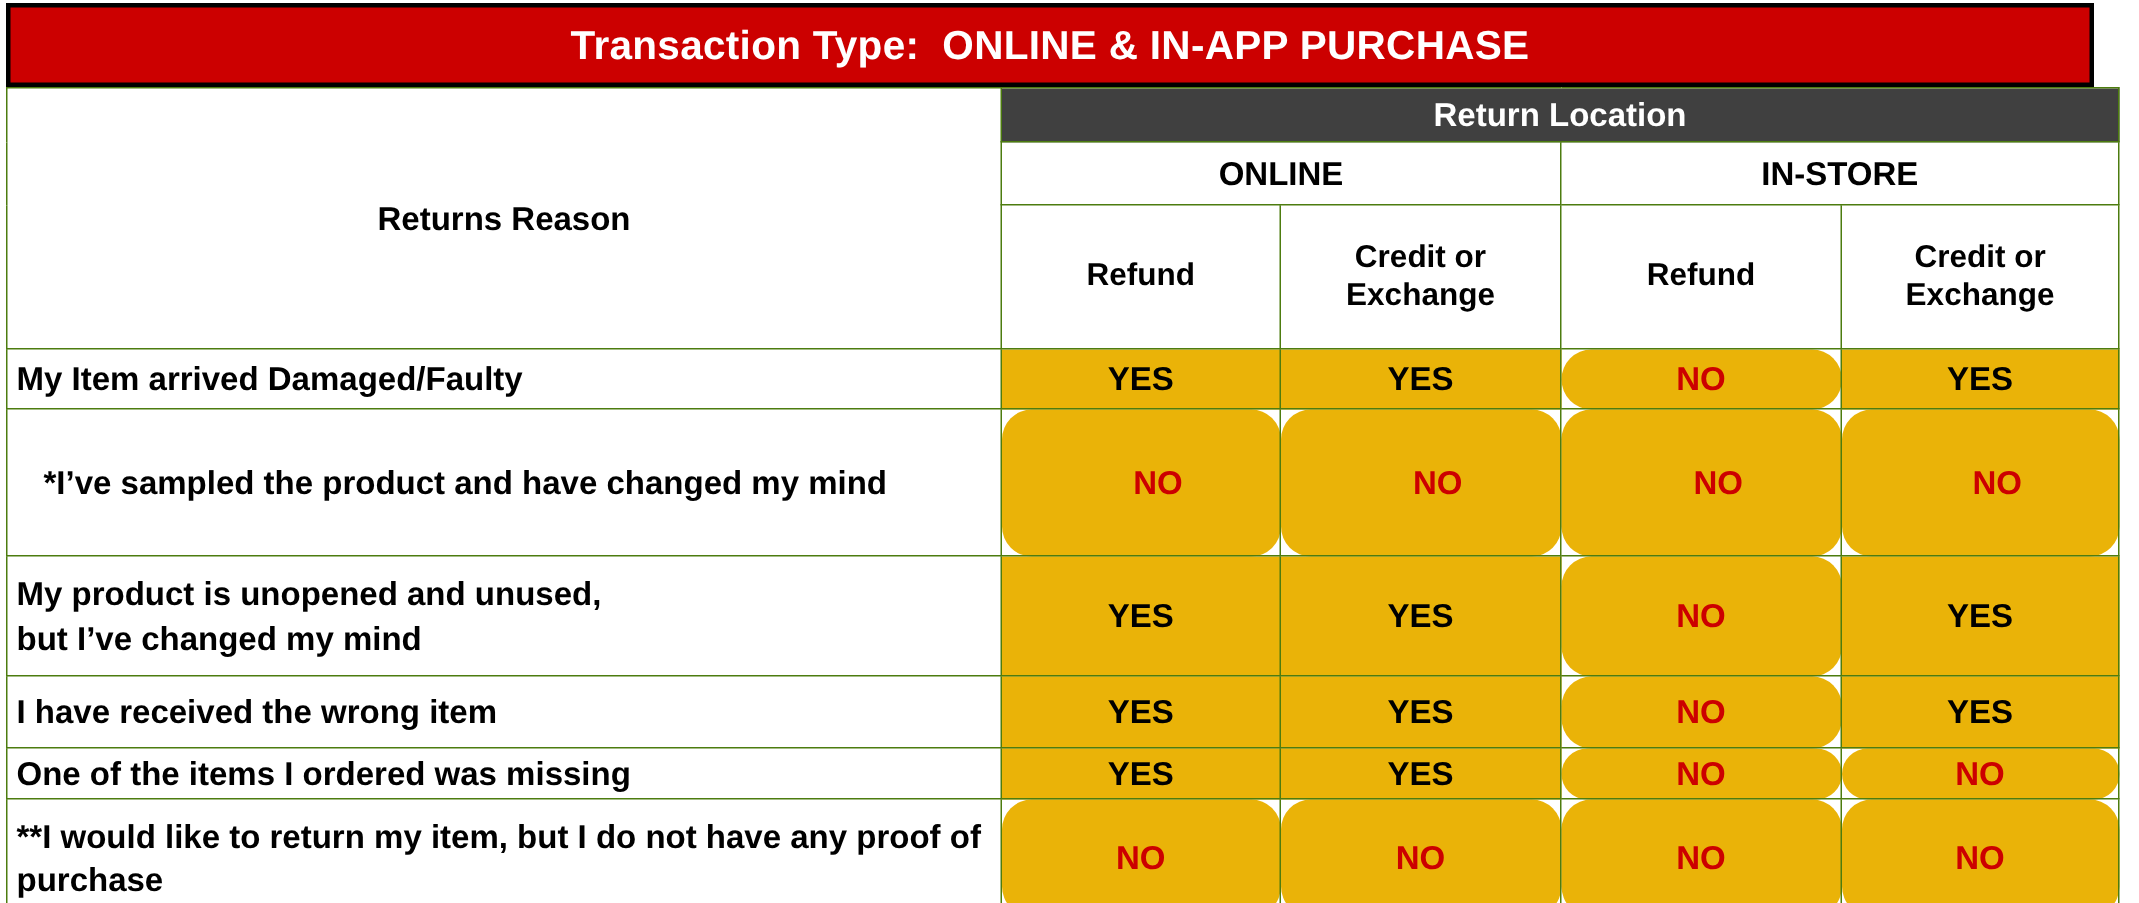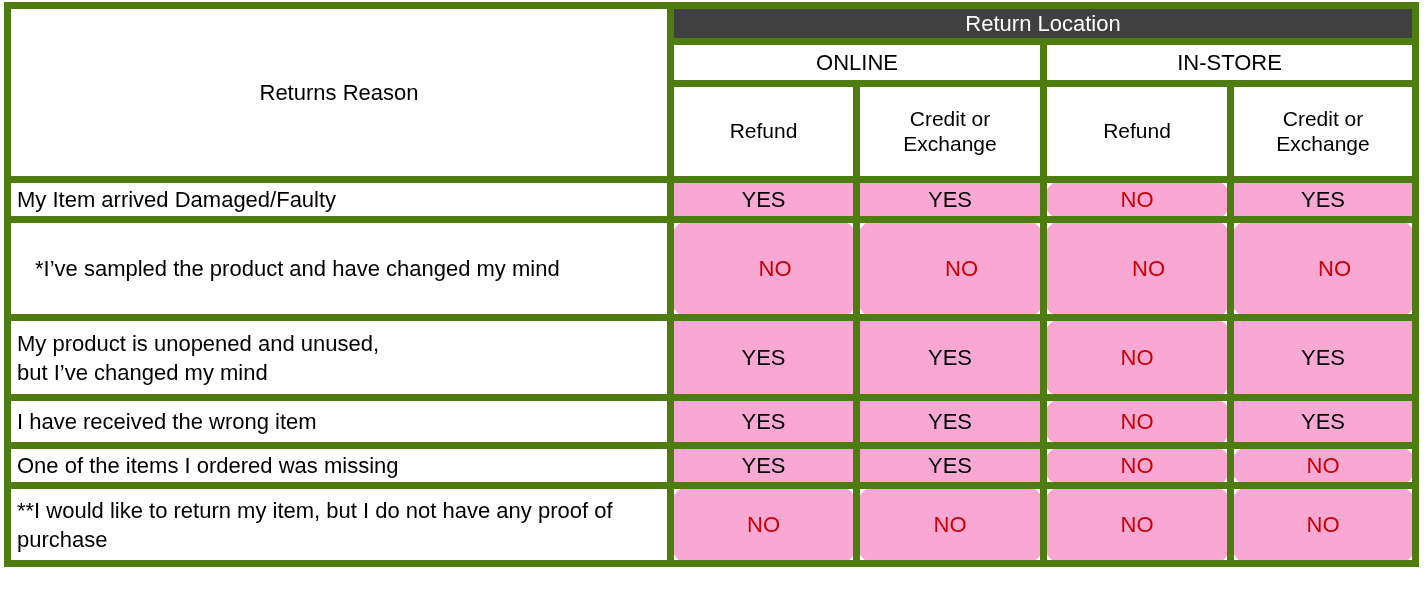--- a/index.html
+++ b/index.html
@@ -41,23 +41,23 @@
 
   
   table.matrix {
     border-collapse: collapse;
     width: 1408px;
     margin-left: 2px;
     table-layout: fixed;
   }
   table.matrix td,
   table.matrix th {
-    border: 7px solid #4d7c0f;
+    border: 1px solid #4d7c0f;
     box-sizing: border-box;
-    font-weight: normal;
+    font-weight: bold;
   }
 
   col.c-reason   { width: 663px; }
   col.c-ref1     { width: 186px; }
   col.c-cre1     { width: 187px; }
   col.c-ref2     { width: 187px; }
   col.c-cre2     { width: 185px; }
 
   .h-returnloc {
     background: #404040;
@@ -104,37 +104,38 @@
     padding: 2px 4px 2px 6px;
     line-height: 1.32;
     vertical-align: middle;
     white-space: pre-line;
     background: #ffffff;
   }
   td.val {
     font-size: 22px;
     text-align: center;
     vertical-align: middle;
-    background: #f9a8d4;
+    background: #eab308;
   }
   td.val.yes { color: #000000; }
   td.val.no  { color: #CC0000; border-radius: 20px; }
 
   tr.r1 td { height: 40px; }
   tr.r2 td { height: 98px; padding-left: 24px; }
   tr.r3 td { height: 80px; }
   tr.r4 td { height: 48px; }
   tr.r5 td { height: 32px; }
   tr.r6 td { height: 78px; }
 </style>
 </head>
 <body>
 
 <div class="matrix-wrap">
 
+  <div class="banner">Transaction Type:  ONLINE &amp; IN-APP PURCHASE</div>
 
   <table class="matrix">
     <colgroup>
       <col class="c-reason">
       <col class="c-ref1">
       <col class="c-cre1">
       <col class="c-ref2">
       <col class="c-cre2">
     </colgroup>
     <thead>

